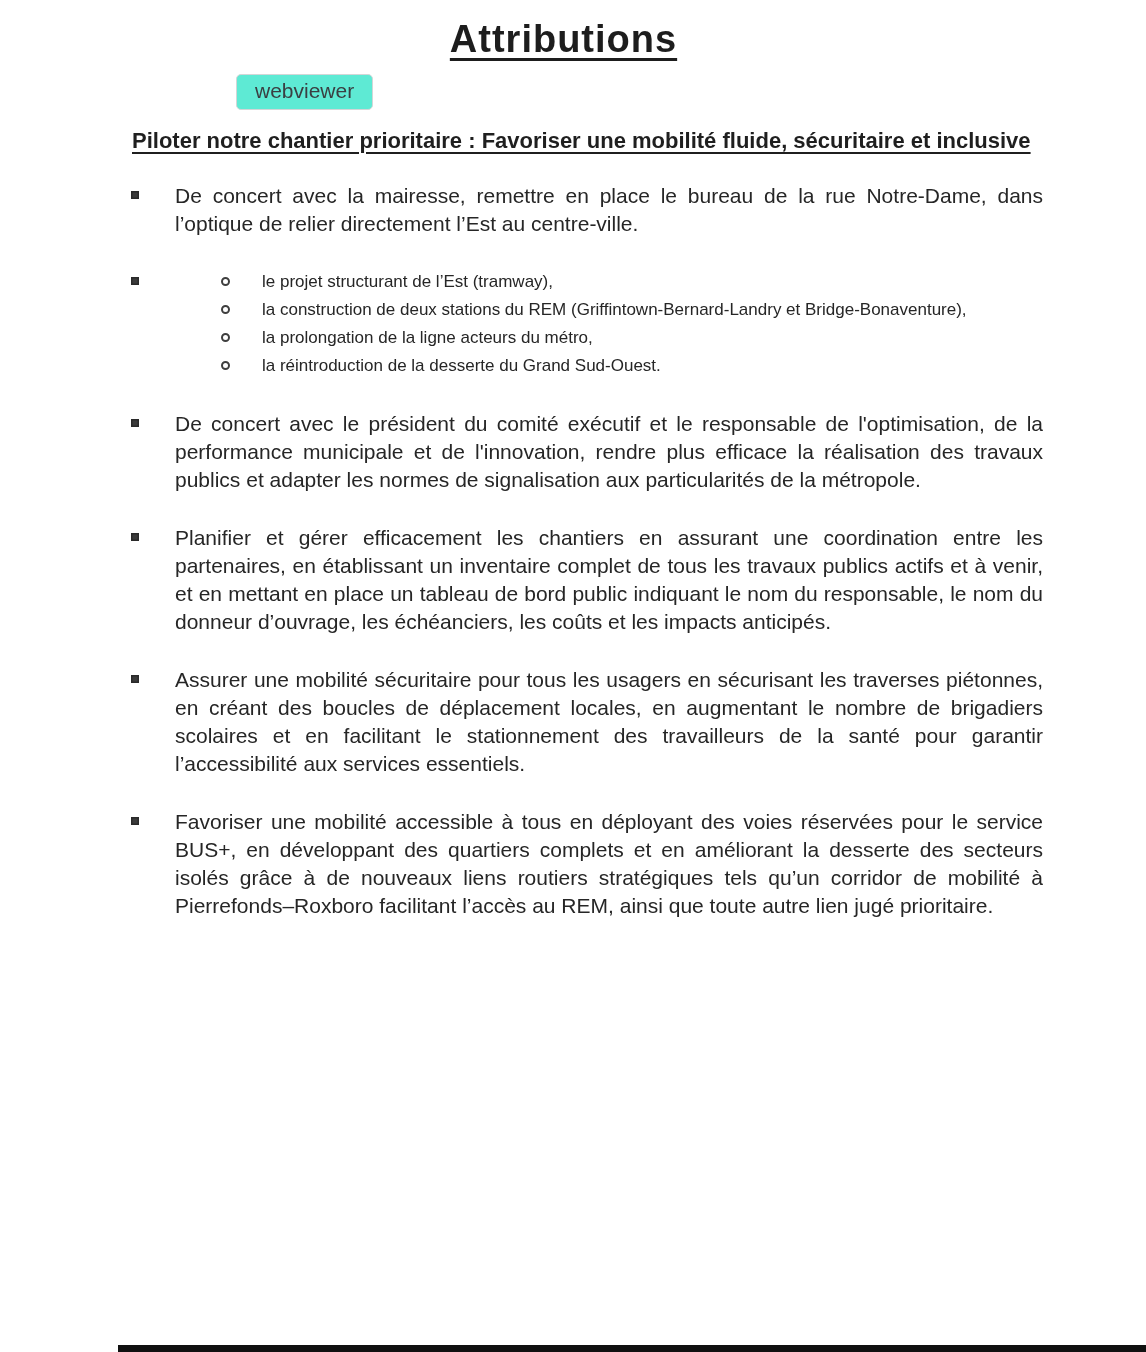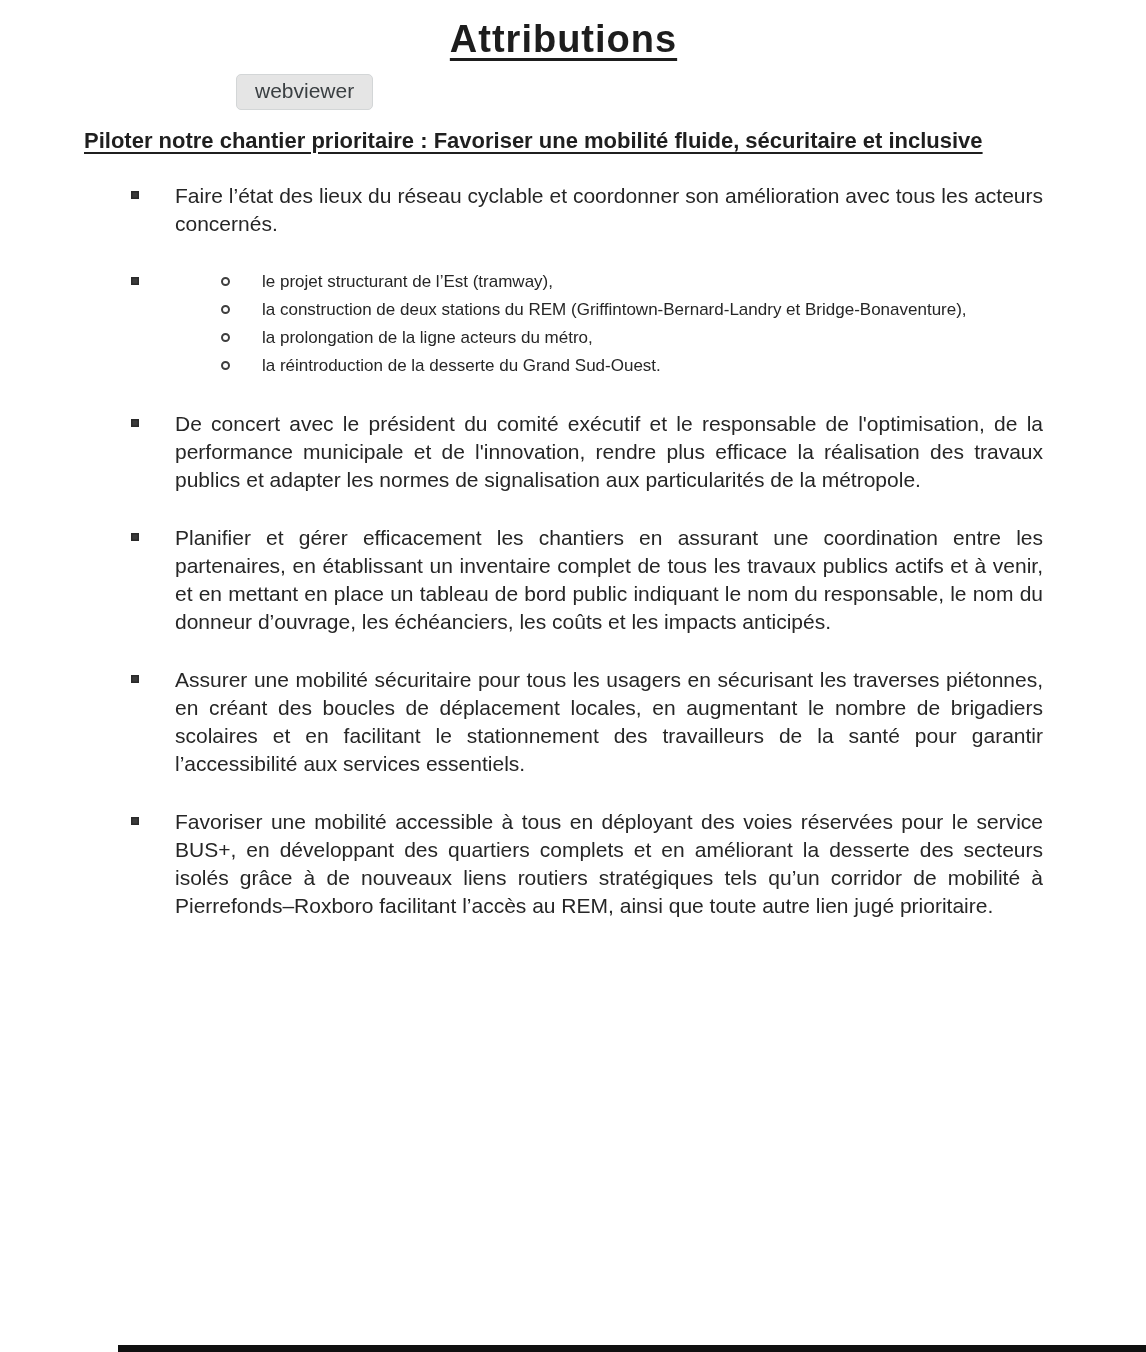--- a/index.html
+++ b/index.html
@@ -3,25 +3,25 @@
 <meta charset="utf-8">
 <style>
   html,body{margin:0;padding:0;background:#ffffff;}
   body{width:1146px;height:1352px;overflow:hidden;position:relative;
        font-family:"Liberation Sans",sans-serif;color:#262626;}
   .page{position:absolute;left:84px;top:0;width:959px;}
   .doc-title{margin-top:18px;text-align:center;font-size:38px;font-weight:bold;
              color:#1d1d1d;letter-spacing:1px;}
   .doc-title span{text-decoration:underline;text-underline-offset:6px;text-decoration-thickness:3px;}
   .badge{display:inline-block;margin-top:13px;margin-left:152px;
-         background:#e5e5e5;border:1px solid #d3d6d7;border-radius:5px;
+         background:#5eead4;border:1px solid #d3d6d7;border-radius:5px;
          padding:4px 18px 6px 18px;font-size:21px;color:#3a3f42;}
   .heading{margin-top:16px;font-size:22px;font-weight:bold;line-height:30px;
            text-align:justify;color:#1f1f1f;}
-  .heading .u{text-decoration:underline;text-underline-offset:4px;text-decoration-thickness:2px;}
+  .heading .u{text-decoration:underline;text-underline-offset:4px;text-decoration-thickness:2px;margin-left:48px;}
   .list{margin-top:26px;}
   .bullet{position:relative;padding-left:91px;margin-bottom:30px;}
   .bullet .sq{position:absolute;left:47px;top:9px;width:8px;height:8px;
               background:#3b3b3b;box-shadow:inset 0 0 0 1.5px #2a2a2a;}
   .bullet p{margin:0;font-size:21px;line-height:28px;text-align:justify;}
   .sublist{margin-top:0;}
   .sub{position:relative;padding-left:87px;}
   .sub .o{position:absolute;left:46px;top:9px;width:9px;height:9px;
           border:2px solid #3f3f3f;border-radius:50%;box-sizing:border-box;}
   .sub p{margin:0;font-size:17px;line-height:28px;text-align:justify;}
@@ -37,25 +37,25 @@
   </div>
 
   <div class="badge">webviewer</div>
 
   <div class="heading">
     <span class="u">Piloter notre chantier prioritaire : Favoriser une mobilité fluide, sécuritaire et inclusive</span>
   </div>
 
   <div class="list">
 
-
     <div class="bullet">
       <span class="sq"></span>
-      <p>Faire l’état des lieux du réseau cyclable et coordonner son amélioration avec tous les acteurs concernés.</p>
+      <p>De concert avec la mairesse, remettre en place le bureau de la rue Notre-Dame, dans l’optique de relier directement l’Est au centre-ville.</p>
     </div>
+
 
     <div class="bullet">
       <span class="sq"></span>
       <div class="sublist">
         <div class="sub">
           <span class="o"></span>
           <p>le projet structurant de l’Est (tramway),</p>
         </div>
         <div class="sub">
           <span class="o"></span>

